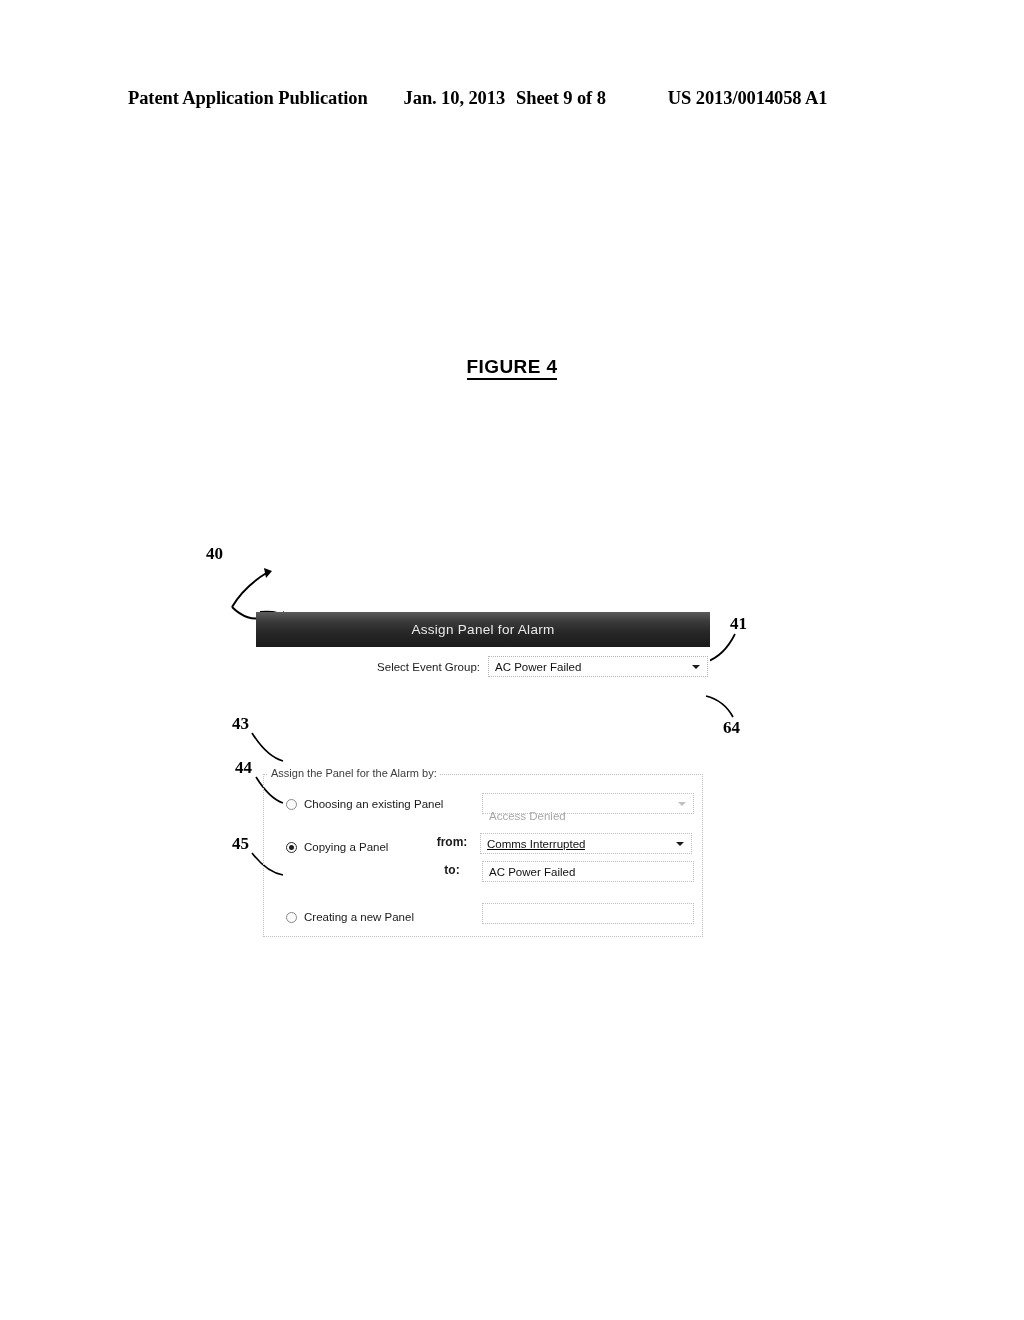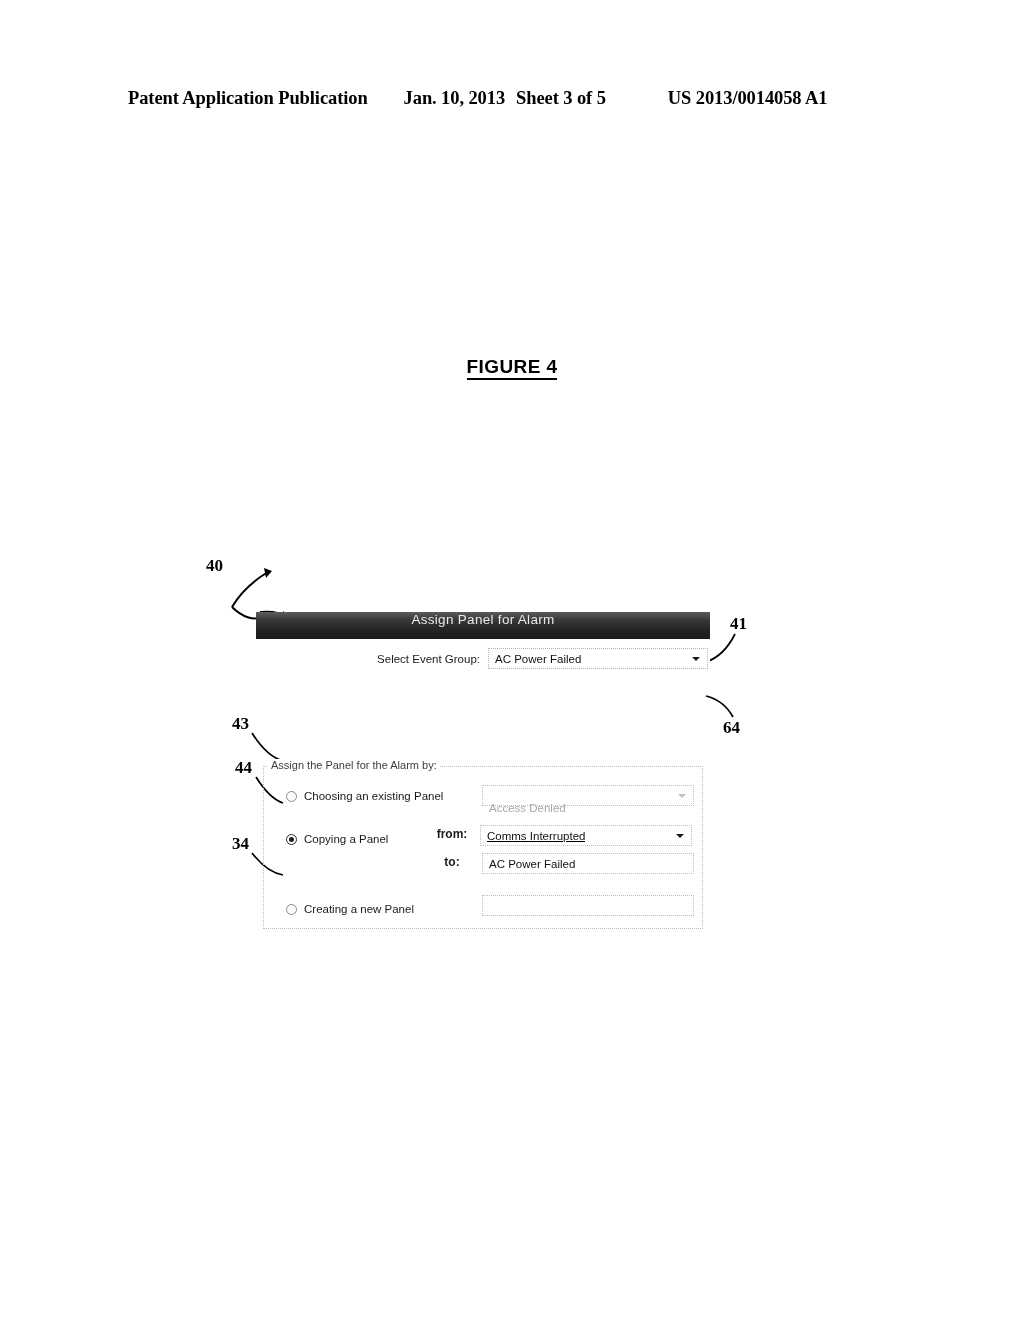--- a/index.html
+++ b/index.html
@@ -55,24 +55,24 @@
   
   .dialog {
     position: absolute;
     left: 256px;
     top: 612px;
     width: 454px;
     background: #ffffff;
   }
 
   .dialog-titlebar {
-    height: 27px;
+    height: 35px;
     background: linear-gradient(to bottom, #5c5c5c 0%, #3a3a3a 28%, #262626 60%, #1b1b1b 100%);
     display: flex;
-    align-items: flex-start;
+    align-items: center;
     justify-content: center;
     position: relative;
   }
   .dialog-title {
     color: #e9e9e9;
     font-size: 13.5px;
     letter-spacing: 0.3px;
     font-family: "Liberation Sans", sans-serif;
   }
 
@@ -248,21 +248,21 @@
     height: 1320px;
     pointer-events: none;
   }
 </style>
 </head>
 <body>
 
 <div class="patent-header">
   <span class="ph-pub">Patent Application Publication</span>
   <span class="ph-date">Jan. 10, 2013</span>
-  <span class="ph-sheet">Sheet 3 of 5</span>
+  <span class="ph-sheet">Sheet 9 of 8</span>
   <span class="ph-num">US 2013/0014058 A1</span>
 </div>
 
 <div class="figure-caption">
   <span>FIGURE 4</span>
 </div>
 
 <svg class="leaders" viewBox="0 0 1024 1320" xmlns="http://www.w3.org/2000/svg">
 
   <path d="M 232 607 C 242 590 258 578 268 572" fill="none" stroke="#000" stroke-width="2"></path>
@@ -275,26 +275,26 @@
 
   <path d="M 733 717 C 727 706 718 699 706 696" fill="none" stroke="#000" stroke-width="1.7"></path>
 
   <path d="M 252 733 C 262 749 272 758 283 761" fill="none" stroke="#000" stroke-width="1.7"></path>
 
   <path d="M 256 777 C 266 793 274 800 283 803" fill="none" stroke="#000" stroke-width="1.7"></path>
 
   <path d="M 252 853 C 262 866 272 873 283 875" fill="none" stroke="#000" stroke-width="1.7"></path>
 </svg>
 
-<div class="ref" style="left:206px; top:556px;">40</div>
+<div class="ref" style="left:206px; top:544px;">40</div>
 <div class="ref" style="left:730px; top:614px;">41</div>
 <div class="ref" style="left:723px; top:718px;">64</div>
 <div class="ref" style="left:232px; top:714px;">43</div>
 <div class="ref" style="left:235px; top:758px;">44</div>
-<div class="ref" style="left:232px; top:834px;">34</div>
+<div class="ref" style="left:232px; top:834px;">45</div>
 
 <div class="dialog">
 
   <div class="dialog-titlebar">
     <span class="dialog-title">Assign Panel for Alarm</span>
   </div>
 
   <div class="dialog-body">
 
     <div class="field-row first">

